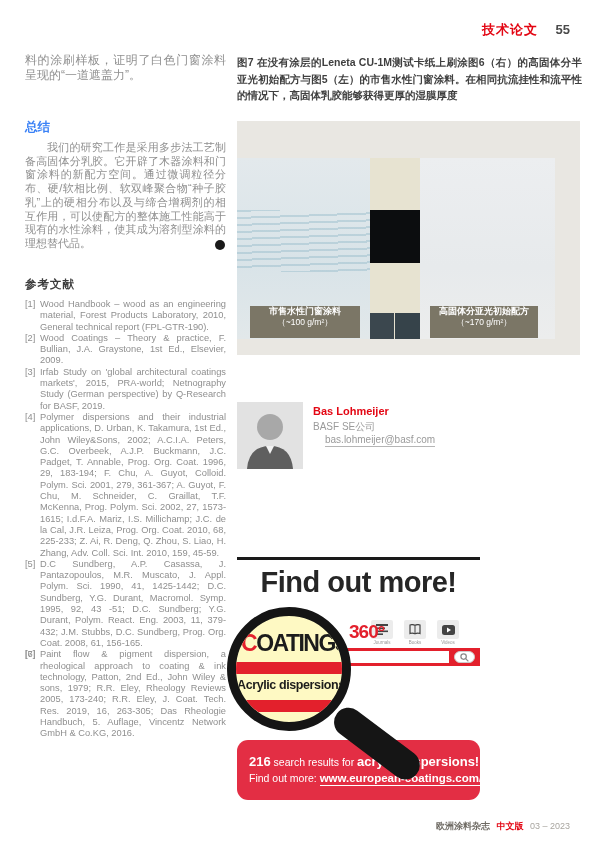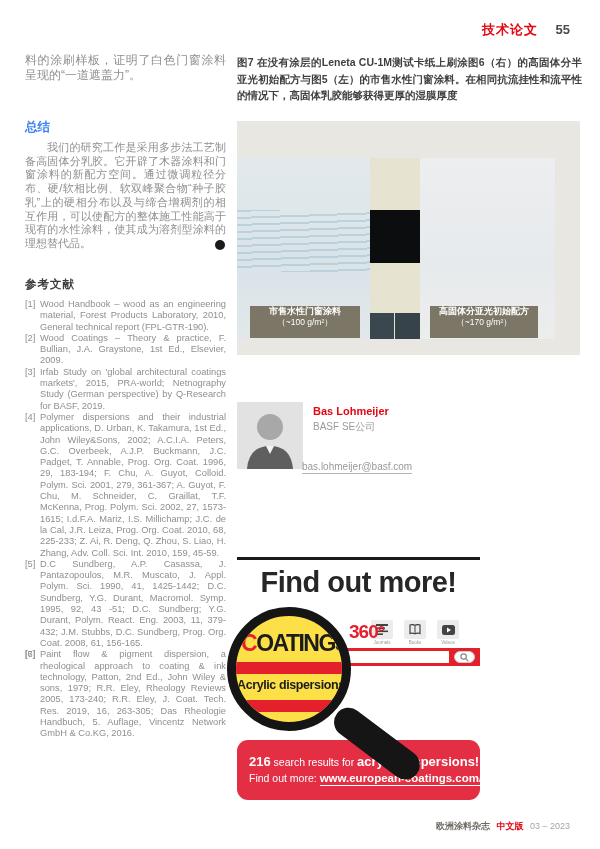--- a/index.html
+++ b/index.html
@@ -46,41 +46,41 @@
   .plabel .l1 { font-size:9px; font-weight:bold; line-height:11px; }
   .plabel .l2 { font-size:8.5px; line-height:11px; }
   .plab-left { left:13px; width:110px; }
   .plab-right { left:193px; width:108px; }
 
   
   .author { position:absolute; left:237px; top:399px; width:343px; height:72px;padding-left:20px; }
   .avatar { position:absolute; left:0; top:3px; width:66px; height:67px; background:#e4e4e4; overflow:hidden;}
   .auth-name { position:absolute; left:76px; top:6px; font-size:11px; font-weight:bold; color:#e30613; }
   .auth-co { position:absolute; left:76px; top:21px; font-size:10px; color:#9a9a9a; }
-  .auth-mail { position:absolute; left:65px; top:35px; font-size:10px; color:#9a9a9a;
-               border-bottom:1px solid #b5b5b5; padding-bottom:1px; cursor:pointer;margin-top:27px; }
+  .auth-mail { position:absolute; left:88px; top:35px; font-size:10px; color:#9a9a9a;
+               border-bottom:1px solid #b5b5b5; padding-bottom:1px; cursor:pointer; }
 
   
   .ad { position:absolute; left:237px; top:557px; width:243px; height:243px; }
   .ad-rule { position:absolute; left:0; top:0; width:243px; height:3px; background:#1a1a1a; }
   .ad-head { position:absolute; left:0; top:9px; width:243px; text-align:center; font-size:29px;
              font-weight:600; color:#262626; letter-spacing:-0.5px; }
   .ad-logo360 { position:absolute; left:112px; top:64px; font-size:19px; font-weight:bold;
                 color:#e3202c; letter-spacing:-1px; }
   .tabs { position:absolute; left:133px; top:63px; display:flex; gap:9px; }
   .tab { width:24px; text-align:center; }
   .tab .ticon { width:22px; height:19px; background:#ececec; border-radius:2px; display:flex;
                 align-items:center; justify-content:center; margin:0 auto; }
   .tab .tlabel { font-size:4.5px; color:#9a9a9a; margin-top:1px; }
   .sbar { position:absolute; left:0; top:91px; width:243px; height:18px; background:#e3202c; z-index:1; }
   .sinput { position:absolute; left:6px; top:3px; width:206px; height:12px; background:#ffffff; border:0; }
   .sbtn { position:absolute; right:5px; top:3px; width:21px; height:12px; background:#ffffff;
           border:1px solid #cccccc; border-radius:7px; display:flex; align-items:center; justify-content:center; }
   .lens { position:absolute; left:-10px; top:50px; width:124px; height:124px; border-radius:50%;
-          border:9px solid #151515; background:#fde047; overflow:hidden; z-index:5; }
+          border:9px solid #151515; background:#fef9c3; overflow:hidden; z-index:5; }
   .lens-logo { position:absolute; left:5px; top:14px; font-size:23px; font-weight:bold;
                letter-spacing:-1.5px; color:#1c1c1c; white-space:nowrap; }
   .lens-logo .lc { color:#e3202c; }
   .lstripe { position:absolute; left:-5px; right:-5px; height:12px; background:#e3202c; }
   .ls1 { top:46px; } .ls2 { top:84px; }
   .lens-term { position:absolute; left:1px; top:62px; font-size:12.5px; font-weight:bold;
                color:#1c1c1c; letter-spacing:-0.4px; white-space:nowrap; }
   .handle { position:absolute; left:100px; top:142px; width:100px; height:29px; background:#151515;
             border-radius:15px; transform:rotate(37deg); transform-origin:left center; z-index:4; }
   .ad-box { position:absolute; left:0; top:183px; width:243px; height:60px; background:#e32e44;

